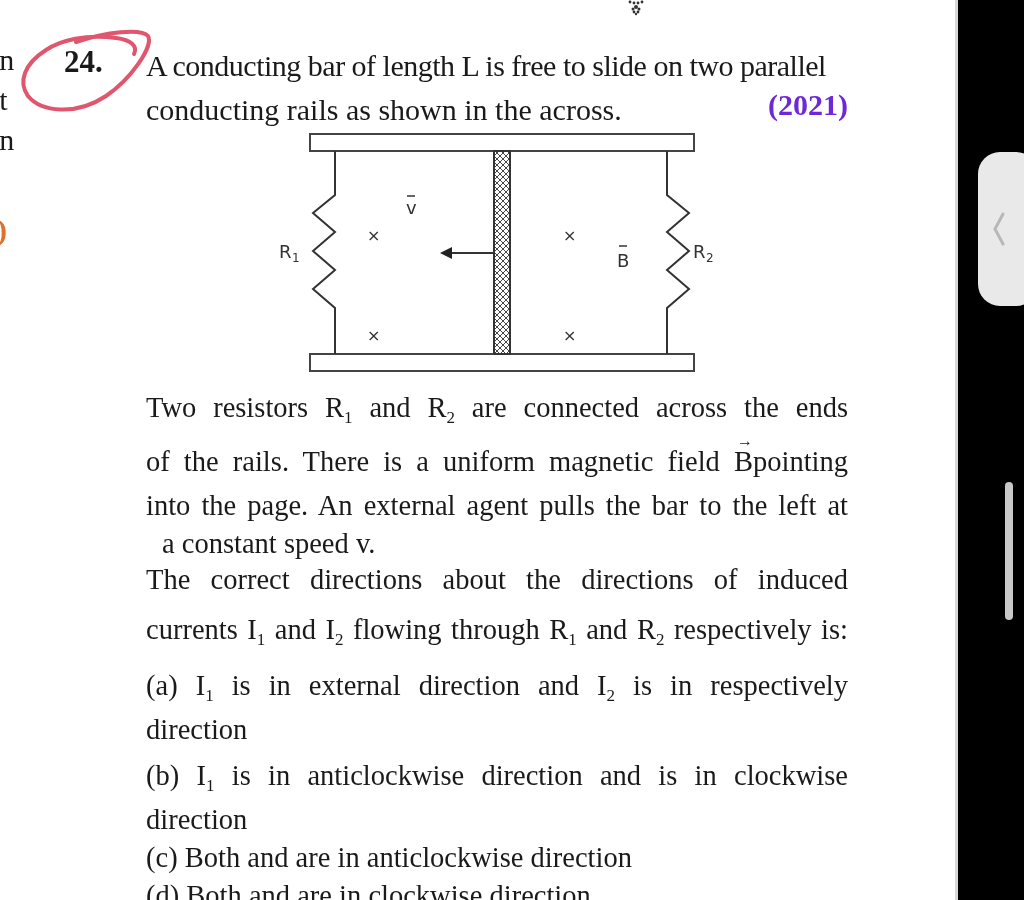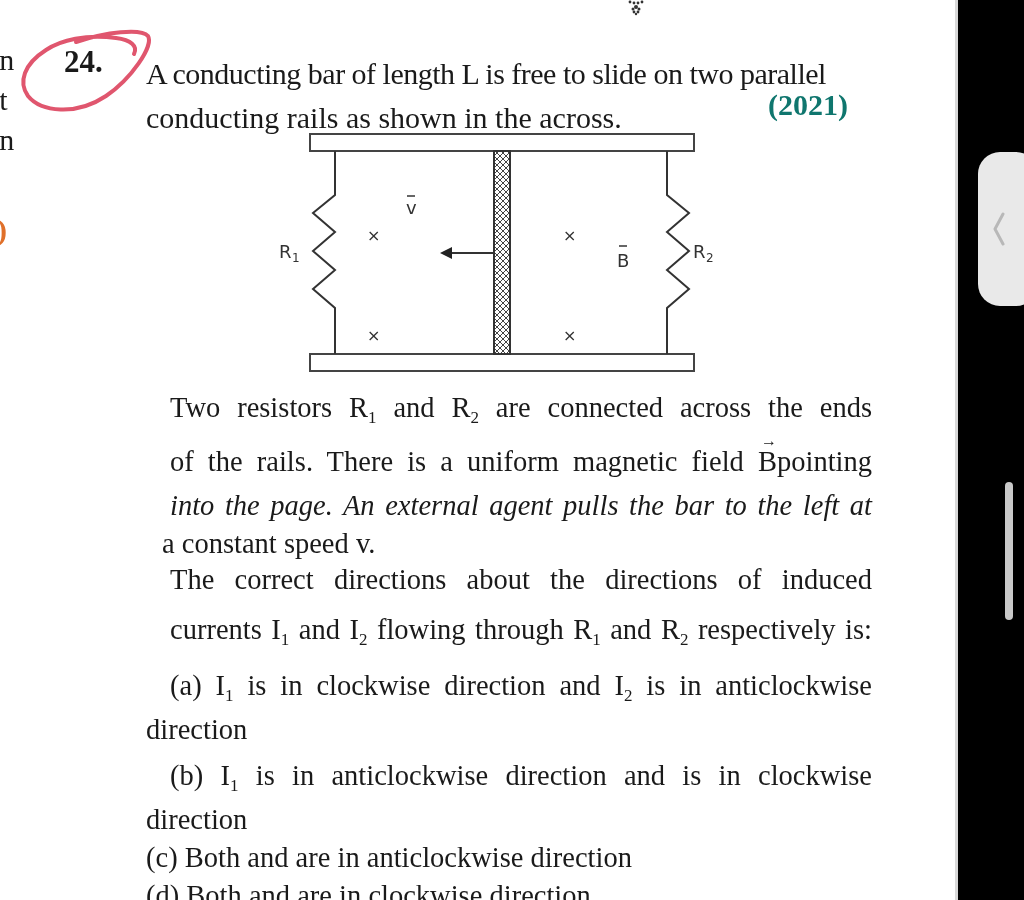--- a/index.html
+++ b/index.html
@@ -29,31 +29,31 @@
   .prev-col div { height: 40px; }
   .prev-col .l1 { position: absolute; top: 0; left: -14px; }
   .prev-col .l2 { position: absolute; top: 40px; left: -14px; }
   .prev-col .l3 { position: absolute; top: 80px; left: -14px; }
   .prev-col .l4 { position: absolute; top: 170px; left: -18px; color: #e0702a; font-weight: bold; }
 
   .qnum { position: absolute; left: 64px; top: 44px; font-size: 31px; font-weight: bold; }
   .circle { position: absolute; left: 16px; top: 24px; }
 
   .stem { position: absolute; left: 146px; top: 44px; font-size: 30px; line-height: 44px; }
-  .stem .line1 { white-space: nowrap; letter-spacing: -0.5px; margin-top: 8px; }
+  .stem .line1 { white-space: nowrap; letter-spacing: -0.5px; }
   .stem .line2 { white-space: nowrap; }
-  .year { position: absolute; left: 768px; top: 88px; font-size: 30px; font-weight: bold; color: #0f766e; }
+  .year { position: absolute; left: 768px; top: 88px; font-size: 30px; font-weight: bold; color: #6d28d9; }
 
   .figure { position: absolute; left: 260px; top: 120px; }
 
   .para { position: absolute; left: 146px; font-size: 28.5px; white-space: nowrap; }
   .para sub { font-size: 17px; vertical-align: -6px; line-height: 0; }
   .vecB { position: relative; display: inline-block; }
   .vecB::before { content: "\2192"; position: absolute; left: 3px; top: -14px; font-size: 16px; }
-  .just { text-align: justify; text-align-last: justify; width: 702px; margin-left: 24px; }
+  .just { text-align: justify; text-align-last: justify; width: 702px; }
 </style>
 </head>
 <body>
 
 <div class="page">
 
   <svg class="deco" width="24" height="20" viewBox="0 0 24 20">
     <g fill="#333">
       <circle cx="6" cy="2" r="1.4"></circle>
         <circle cx="10" cy="3" r="1.4"></circle>
@@ -121,30 +121,30 @@
     <text x="433" y="138" font-family="DejaVu Sans, sans-serif" font-size="18" fill="#333">R</text>
     <text x="446" y="142" font-family="DejaVu Sans, sans-serif" font-size="12" fill="#333">2</text>
   </svg>
 
   <div class="para just" style="top:392px;">
     <span>Two resistors </span><span>R</span><sub>1</sub><span> and </span><span>R</span><sub>2</sub><span> are connected across the ends</span>
   </div>
   <div class="para just" style="top:446px;">
     <span>of the rails. There is a uniform magnetic field </span><span class="vecB">B</span><span>pointing</span>
   </div>
-  <div class="para just" style="top:490px;font-style:italic;">into the page. An external agent pulls the bar to the left at</div>
+  <div class="para just" style="top:490px;">into the page. An external agent pulls the bar to the left at</div>
   <div class="para" style="top:528px;margin-left:16px;">a constant speed v.</div>
 
   <div class="para just" style="top:564px;">The correct directions about the directions of induced</div>
   <div class="para just" style="top:614px;">
     <span>currents </span><span>I</span><sub>1</sub><span> and </span><span>I</span><sub>2</sub><span> flowing through </span><span>R</span><sub>1</sub><span> and </span><span>R</span><sub>2</sub><span> respectively is:</span>
   </div>
 
   <div class="para just" style="top:670px;">
-    <span>(a) </span><span>I</span><sub>1</sub><span> is in clockwise direction and </span><span>I</span><sub>2</sub><span> is in anticlockwise</span>
+    <span>(a) </span><span>I</span><sub>1</sub><span> is in external direction and </span><span>I</span><sub>2</sub><span> is in respectively</span>
   </div>
   <div class="para" style="top:714px;">direction</div>
 
   <div class="para just" style="top:760px;">
     <span>(b) </span><span>I</span><sub>1</sub><span> is in anticlockwise direction and is in clockwise</span>
   </div>
   <div class="para" style="top:804px;">direction</div>
 
   <div class="para" style="top:842px;">(c) Both and are in anticlockwise direction</div>
   <div class="para" style="top:880px;">(d) Both and are in clockwise direction</div>

